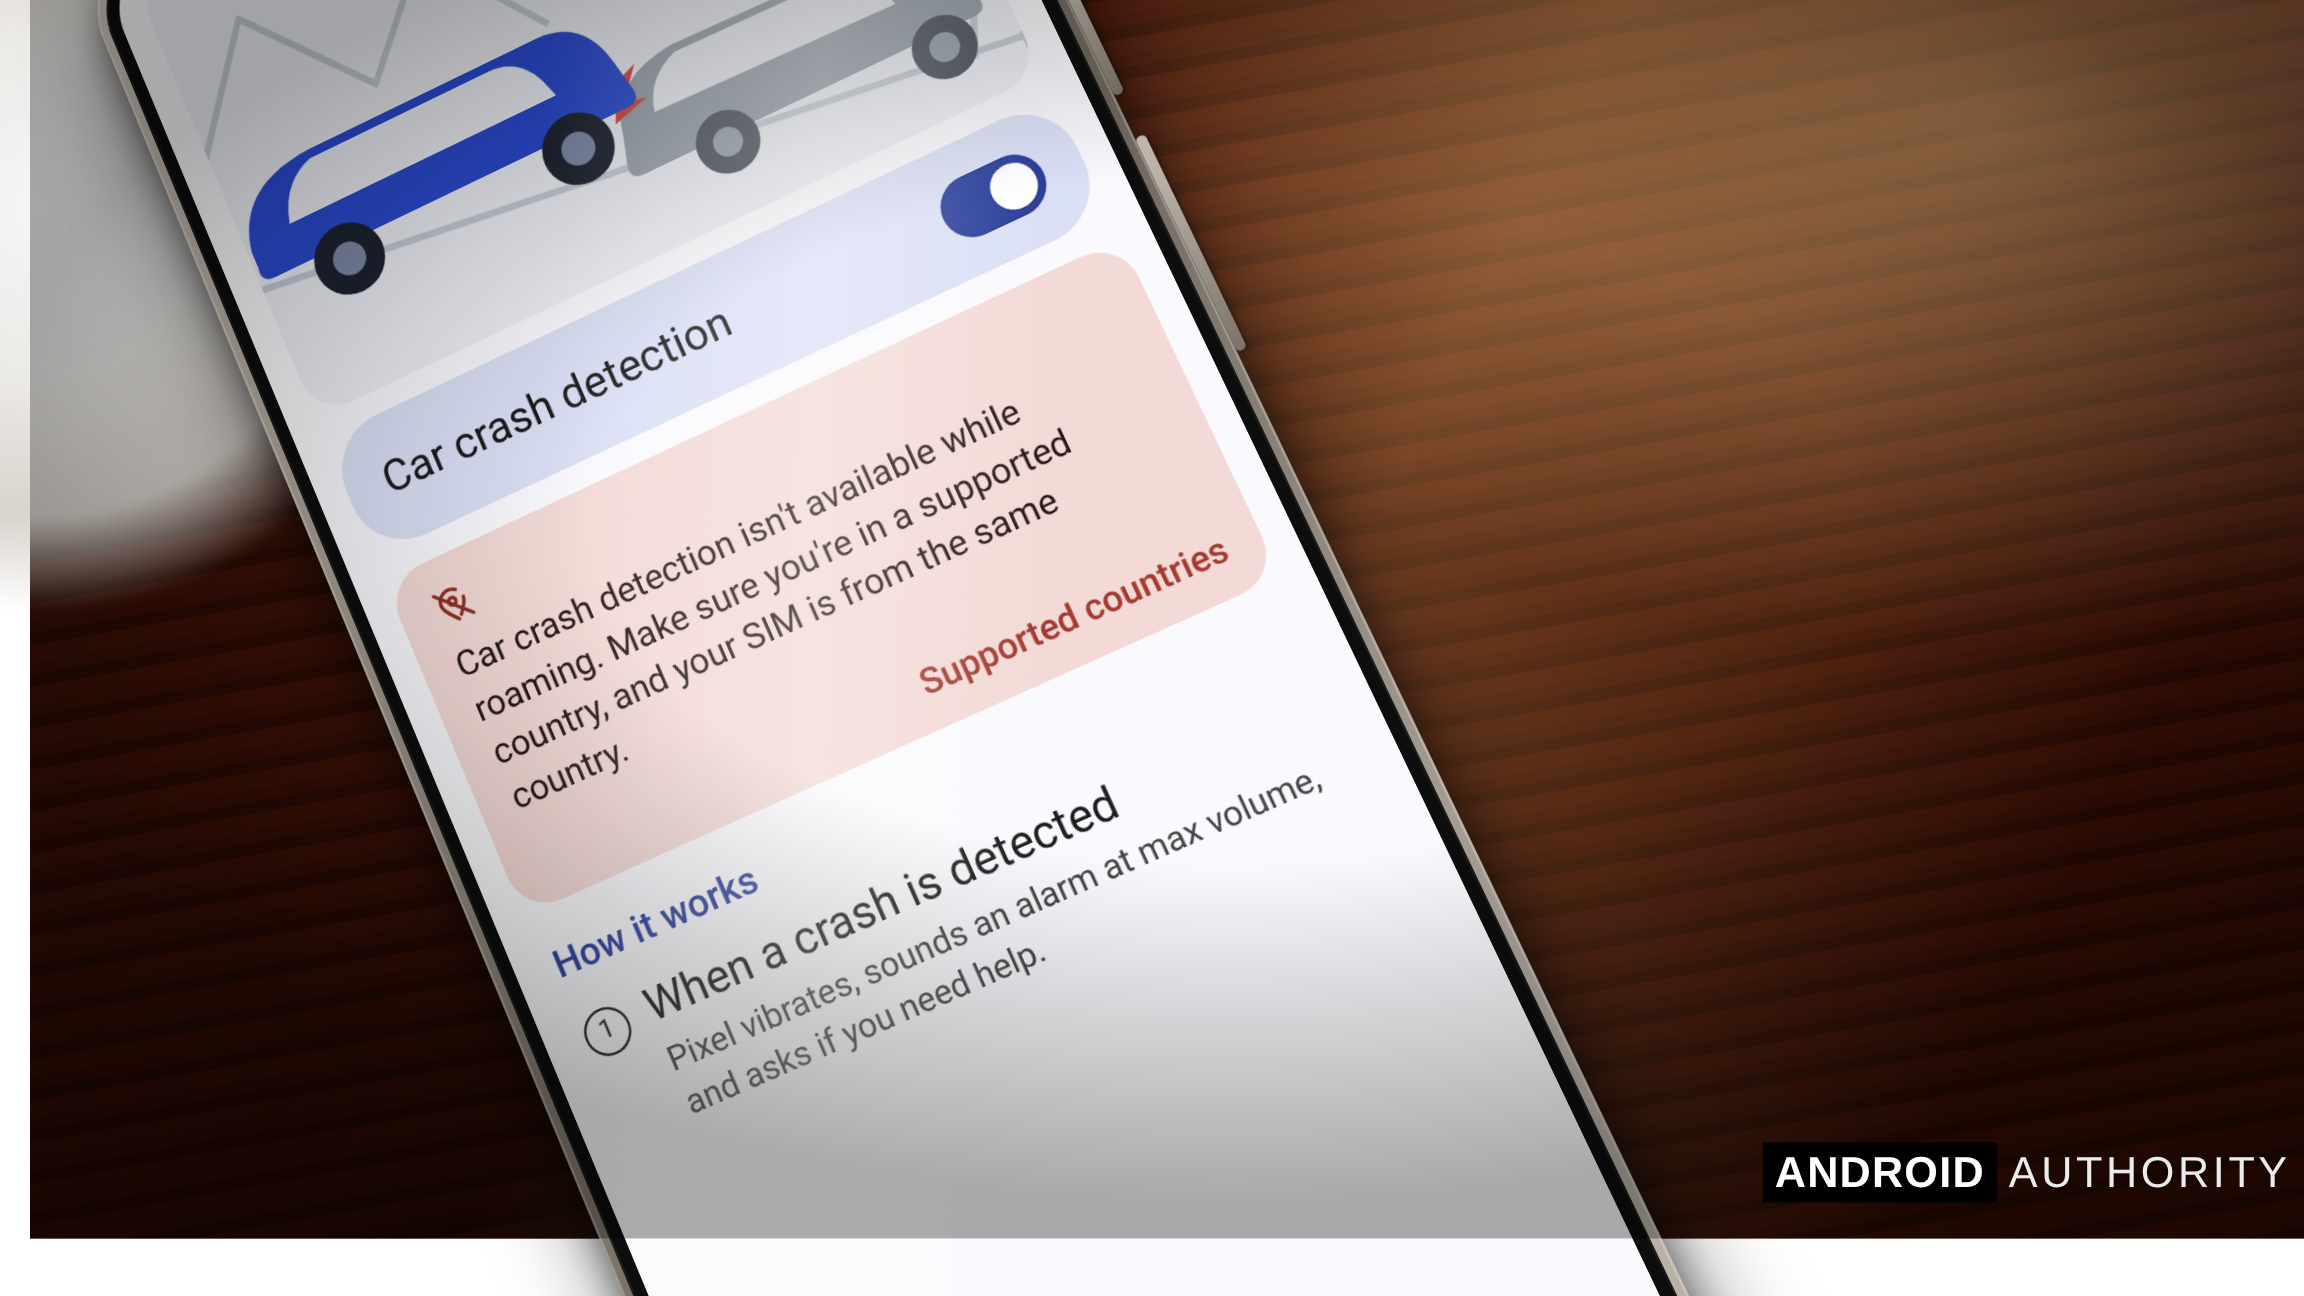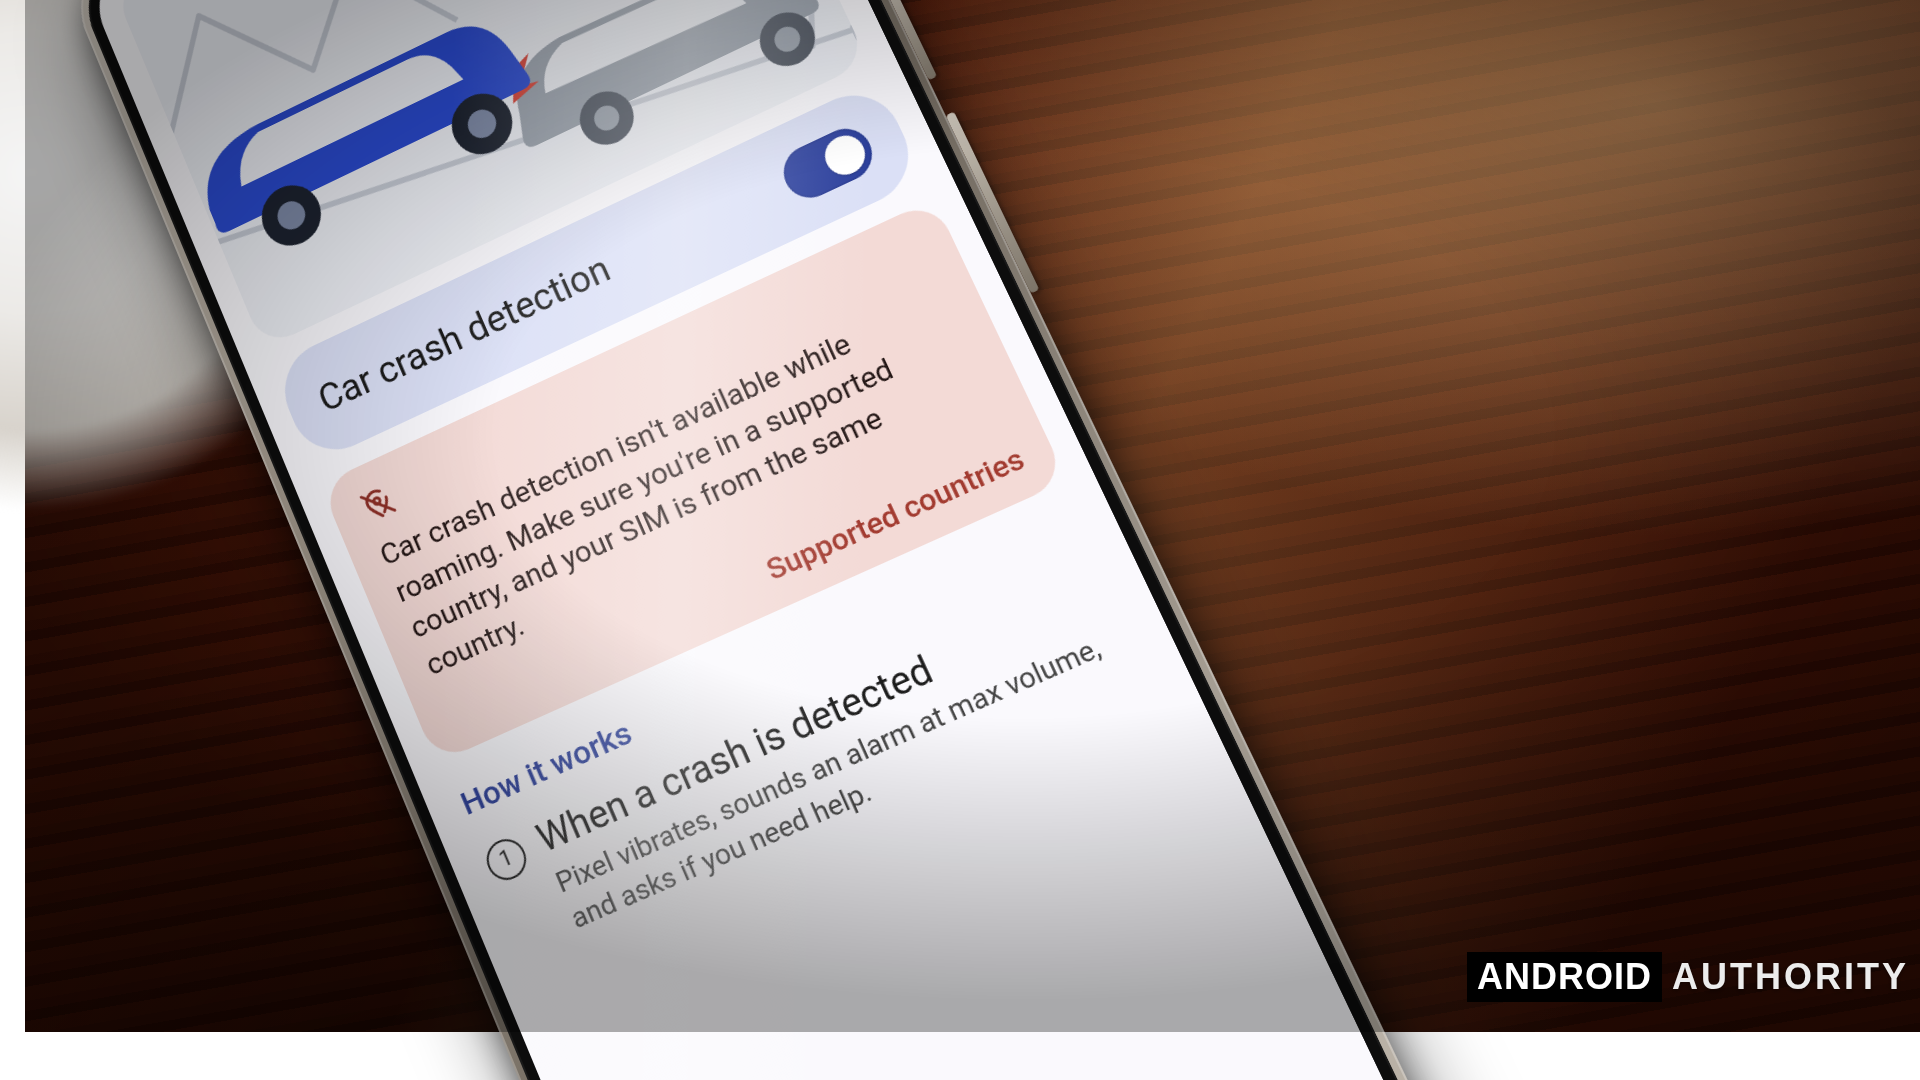--- a/index.html
+++ b/index.html
@@ -233,21 +233,21 @@
     text-shadow:0 2px 4px rgba(0,0,0,0.4);
     display:flex; align-items:center; gap:10px;
     white-space:nowrap;
   }
   .watermark .boxed {
     background:#000;
     color:#fff;
     padding:4px 10px;
     font-weight:700;
   }
-  .watermark .plain { font-weight:700; letter-spacing:3px; }
+  .watermark .plain { font-weight:400; letter-spacing:3px; }
 
   
   .dof {
     position:absolute; inset:0;
     background:
       radial-gradient(ellipse 55% 55% at 52% 42%, rgba(0,0,0,0) 50%, rgba(0,0,0,0.32) 100%);
     pointer-events:none;
   }
 </style>
 </head>

